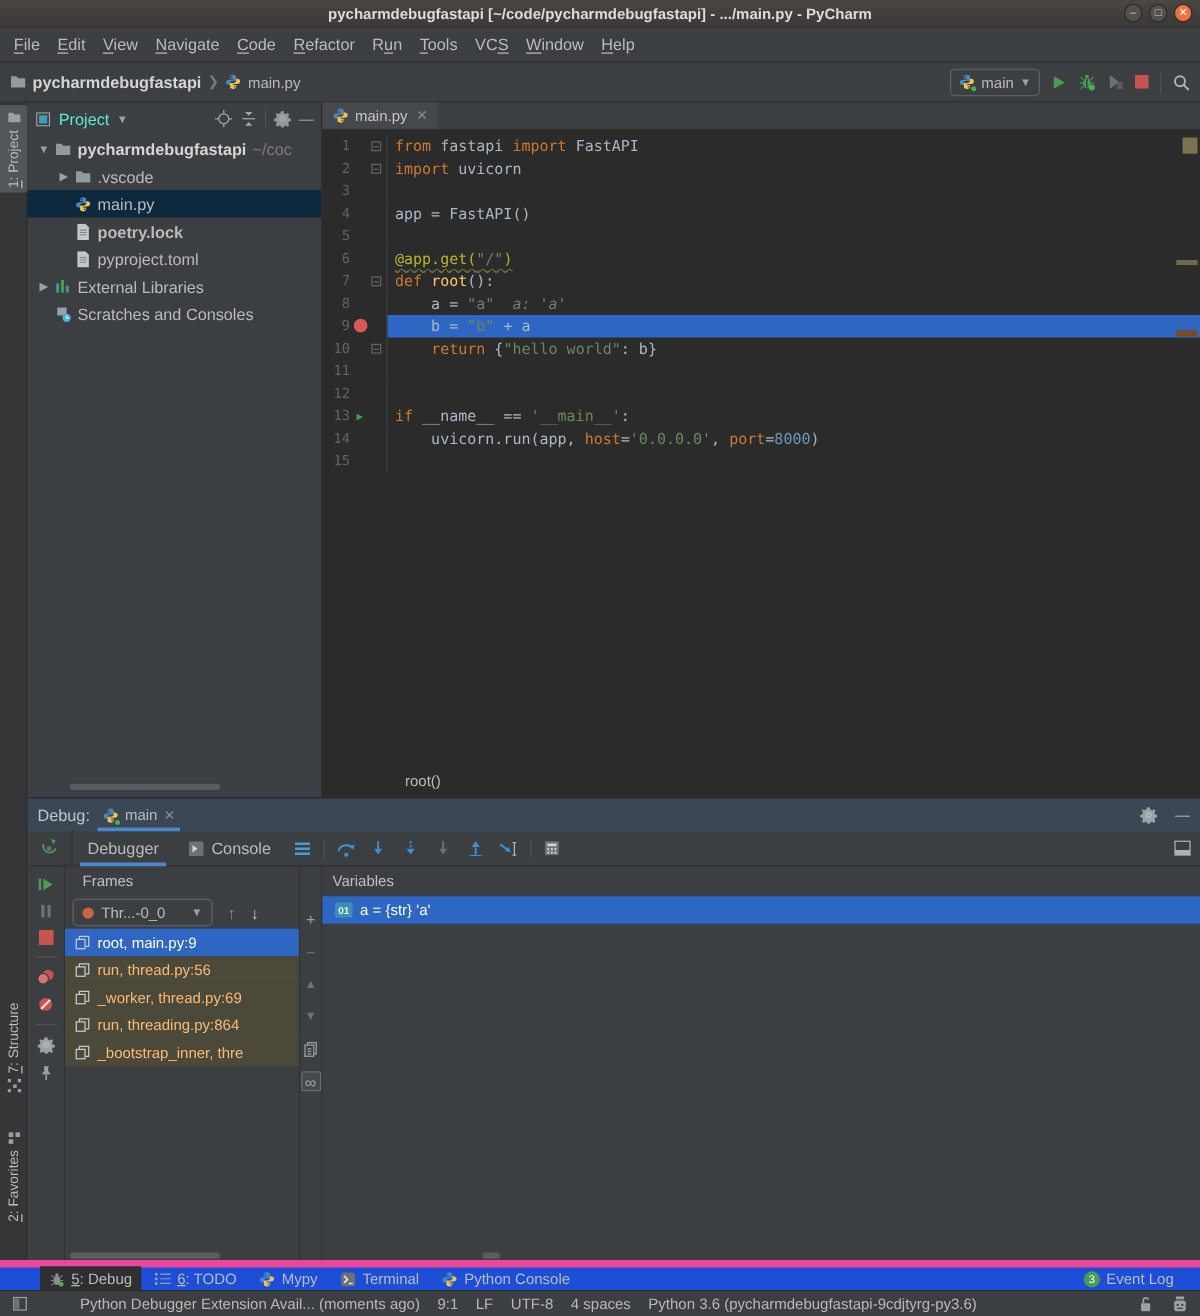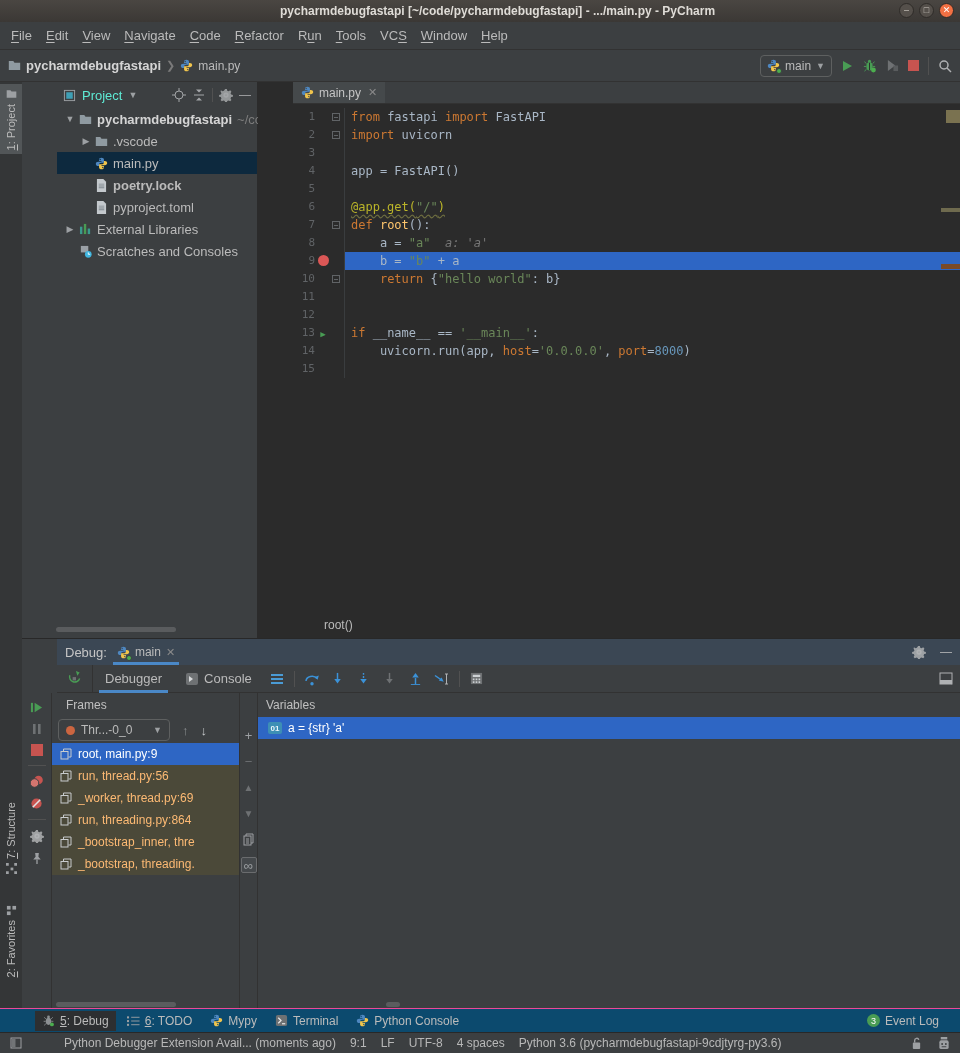--- a/index.html
+++ b/index.html
@@ -1,19 +1,19 @@
 <!DOCTYPE html>
 <html><head>
 <meta charset="utf-8">
 <style>
   * { margin:0; padding:0; box-sizing:border-box; }
   html,body { width:960px; height:1053px; }
   body { position:relative; background:#2b2b2b; font-family:"Liberation Sans",sans-serif;
          font-size:12px; color:#bbbbbb; overflow:hidden; }
-  .abs { position:absolute;padding-left:35px; }
+  .abs { position:absolute; }
   svg { display:block; }
   .ic { display:inline-flex; align-items:center; justify-content:center; flex:none; }
 
   
   #titlebar { left:0; top:0; width:960px; height:22px; background:linear-gradient(#4a4642,#3b3835);
               display:flex; align-items:center; justify-content:center; }
   #titlebar .title { color:#dfdcd7; font-weight:bold; font-size:12px; }
   #winbtns { position:absolute; right:6px; top:3px; display:flex; gap:5px; }
   .winbtn { width:15px; height:15px; border-radius:50%; background:#55504b; border:1px solid #2e2b28;
             color:#cfcac3; font-size:9px; line-height:13px; text-align:center; }
@@ -138,22 +138,22 @@
   .wbtn.toggled { border:1px solid #6a6c6e; background:#45494c; border-radius:2px; }
   #vars-panel { flex:1; position:relative; }
   .var-row { height:22px; display:flex; align-items:center; gap:6px; padding-left:10px; color:#ffffff; }
   .var-row.selected { background:#2e66c4; }
   .varbadge { width:14px; height:12px; background:#3d8fb5; color:#eaf6fb; font-size:8px; font-weight:bold;
               display:inline-flex; align-items:center; justify-content:center; border-radius:2px; }
   #vars-hscroll { position:absolute; left:128px; bottom:2px; width:14px; height:5px; background:#5a5c5e;
                   border-radius:3px; }
 
   
-  #toolwindow-bar { left:0; top:1008px; width:960px; height:24px; background:#0c4a6e;
-                    border-top:1px solid #ec4899; display:flex; align-items:center; gap:4px; }
+  #toolwindow-bar { left:0; top:1008px; width:960px; height:24px; background:#1d4ed8;
+                    border-top:6px solid #ec4899; display:flex; align-items:center; padding-left:32px; gap:4px; }
   .tw-btn { display:flex; align-items:center; gap:5px; height:20px; padding:0 7px; font-size:12px; color:#bbbbbb; }
   .tw-btn.active { background:#2d2f31; }
   .evbadge { width:13px; height:13px; border-radius:50%; background:#499C54; color:#fff; font-size:9px;
              display:inline-flex; align-items:center; justify-content:center; }
   #eventlog { margin-left:auto; margin-right:14px; }
   #statusbar { left:0; top:1032px; width:960px; height:21px; background:#3c3f41; border-top:1px solid #282828;
                display:flex; align-items:center; padding:0 10px; gap:14px; font-size:12px; color:#b8b8b8; }
   #status-message { margin-left:28px; }
   #status-right { margin-left:auto; display:flex; align-items:center; gap:16px; }
 </style>
@@ -776,29 +776,20 @@
           </div>
           <div class="frame-row lib">
             <span class="ic">
               <svg width="12" height="12" viewBox="0 0 12 12">
                 <rect x="1" y="3.5" width="7" height="7.5" fill="none" stroke="#c8cbcd"></rect>
                 <path stroke="#c8cbcd" fill="none" d="M3.5 3.5V1H11v8H8.5"></path>
               </svg>
             </span>
             <span>_bootstrap_inner, thre</span>
           </div>
-          <div class="frame-row lib">
-            <span class="ic">
-              <svg width="12" height="12" viewBox="0 0 12 12">
-                <rect x="1" y="3.5" width="7" height="7.5" fill="none" stroke="#c8cbcd"></rect>
-                <path stroke="#c8cbcd" fill="none" d="M3.5 3.5V1H11v8H8.5"></path>
-              </svg>
-            </span>
-            <span>_bootstrap, threading.</span>
-          </div>
         </div>
       <div id="frames-hscroll"></div>
     </div>
     <div id="watch-strip">
       <span class="wbtn">+</span>
       <span class="wbtn dim">−</span>
       <span class="wbtn dim" style="font-size:10px;">▲</span>
       <span class="wbtn dim" style="font-size:10px;">▼</span>
       <span class="wbtn">
           <span class="ic">

